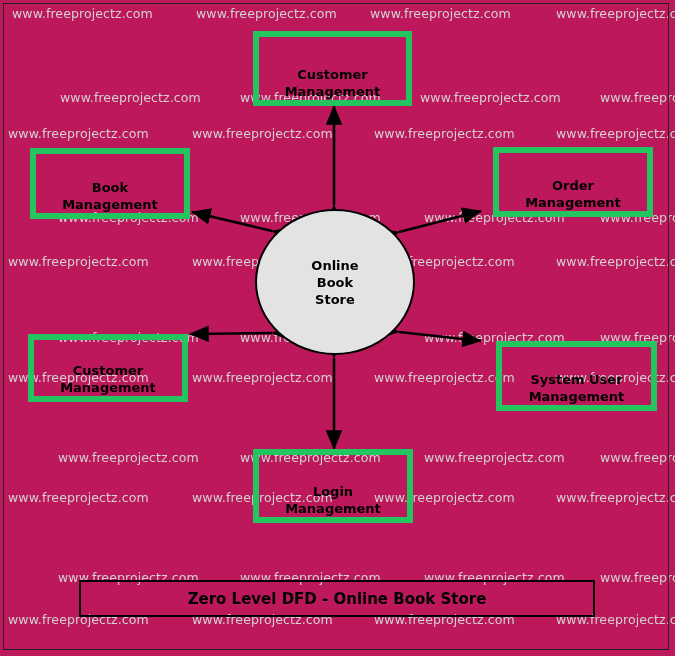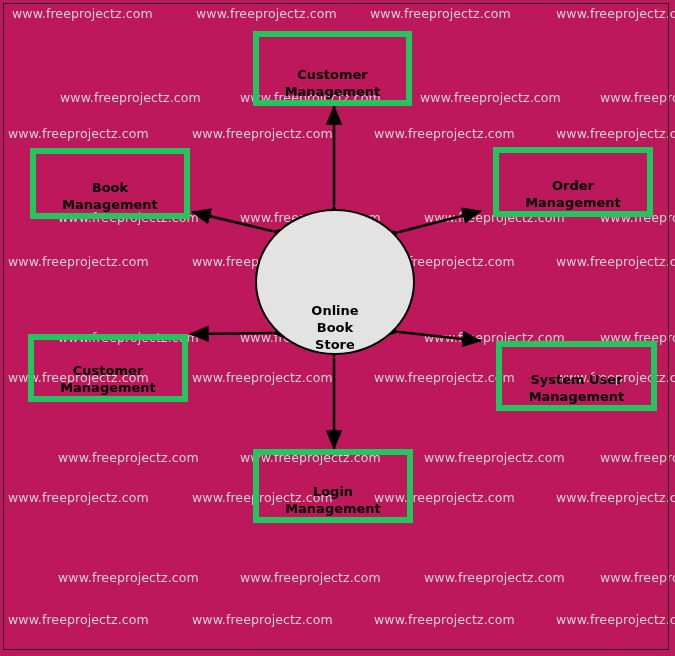--- a/index.html
+++ b/index.html
@@ -86,21 +86,21 @@
     position: absolute;
     left: 255px;
     top: 209px;
     width: 160px;
     height: 146px;
     border: 2px solid #000000;
     border-radius: 50%;
     background: #e3e3e3;
     box-sizing: border-box;
     display: flex;
-    align-items: flex-end;
+    align-items: center;
     justify-content: center;
     z-index: 6;
   }
   #process-circle .label {
     font-family: "DejaVu Sans", "Liberation Sans", sans-serif;
     font-weight: bold;
     font-size: 13px;
     line-height: 17px;
     color: #000000;
     text-align: center;
@@ -246,14 +246,17 @@
     <span class="label">Login
 Management</span>
   </div>
 
   <div id="process-circle">
     <span class="label">Online
 Book
 Store</span>
   </div>
 
+  <div id="title-box">
+    <span class="label">Zero Level DFD - Online Book Store</span>
+  </div>
 
 </div>
 
 </body></html>

